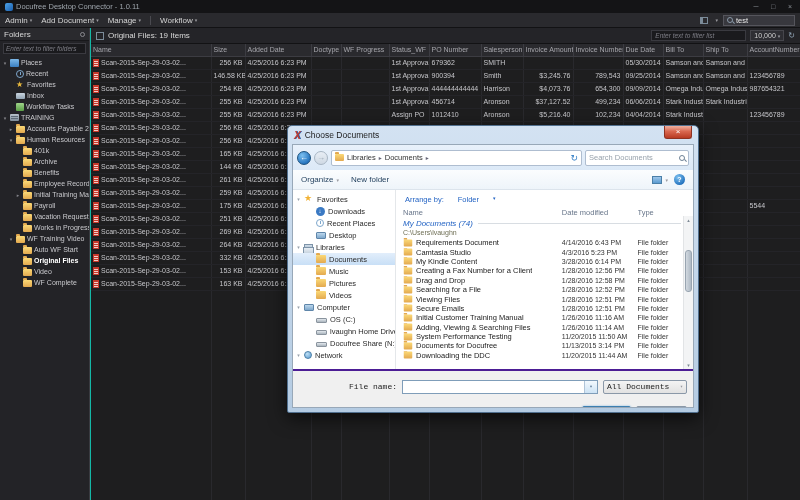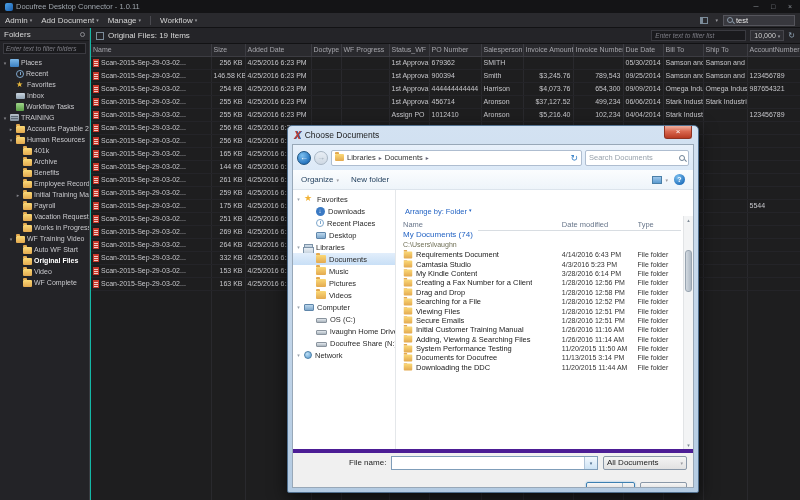--- a/index.html
+++ b/index.html
@@ -67,21 +67,21 @@
   table.grid{border-collapse:collapse;table-layout:fixed;width:709px;}
   .grid th{height:12px;background:#2a2a2e;color:#a5a5ab;font-weight:normal;font-size:7px;text-align:left;padding:0 2px;border-right:1px solid #3c3c42;border-bottom:1px solid #3c3c42;white-space:nowrap;overflow:hidden;}
   .grid td{height:13px;font-size:7px;color:#c6c6ca;padding:0 2px;border-right:1px solid #29292d;white-space:nowrap;overflow:hidden;}
   .grid tr.grid-row td{border-bottom:1px solid #242428;}
   .grid td:nth-child(2),.grid td:nth-child(9),.grid td:nth-child(10){text-align:right;}
   .name-cell{display:flex;align-items:center;gap:2px;overflow:hidden;}
   .doc-icon{width:6px;height:8px;background:#c6392b;flex:none;position:relative;}
   .doc-icon::before{content:"";position:absolute;left:1px;top:2px;right:1px;height:1px;background:rgba(255,255,255,.75);box-shadow:0 2px 0 rgba(255,255,255,.75),0 4px 0 rgba(255,255,255,.75);}
 
   
-  .dialog{position:absolute;left:287px;top:125px;width:412px;height:368px;z-index:20;background:linear-gradient(#d3e2f2,#b4cbe2);border:1px solid #51708f;border-radius:5px 5px 2px 2px;box-shadow:0 5px 18px rgba(0,0,0,.65);padding:0 4px 4px;}
+  .dialog{position:absolute;left:287px;top:125px;width:412px;height:288px;z-index:20;background:linear-gradient(#d3e2f2,#b4cbe2);border:1px solid #51708f;border-radius:5px 5px 2px 2px;box-shadow:0 5px 18px rgba(0,0,0,.65);padding:0 4px 4px;}
   .dlg-title{height:18px;display:flex;align-items:center;gap:4px;padding:0 2px;position:relative;}
   .dlg-logo{font-size:10px;font-weight:bold;font-style:italic;color:#c2382a;text-shadow:1px 0 0 #2a5fa8;flex:none;}
   .dlg-logo::before{content:"X";}
   .dlg-title-text{font-size:8.5px;color:#1c1c1c;}
   .dlg-close{position:absolute;top:0;right:2px;width:28px;height:13px;background:linear-gradient(#f0b0a0,#d9674f 45%,#b83a22);border:1px solid #8e3222;border-top:none;border-radius:0 0 3px 3px;color:#fff;font-size:8px;line-height:11px;text-align:center;}
   .dlg-content{background:#f0f0f0;border:1px solid #98a8b8;height:calc(100% - 18px);display:flex;flex-direction:column;overflow:hidden;}
   .dlg-nav{height:25px;background:linear-gradient(#e8f1fb,#dce9f7);display:flex;align-items:center;gap:3px;padding:0 4px;flex:none;}
   .nav-circle{width:14px;height:14px;border-radius:50%;flex:none;text-align:center;line-height:12px;font-size:8px;}
   .nav-back{background:radial-gradient(circle at 35% 30%,#7cc0f0,#2271bd 75%);border:1px solid #1c527f;color:#fff;}
   .nav-fwd{background:linear-gradient(#e8eef5,#cfd9e4);border:1px solid #a8b6c4;color:#9aa8b6;}
@@ -118,43 +118,43 @@
   .dicon.desktop,.dicon.computer{width:10px;height:7px;background:linear-gradient(#bcd7ec,#7fa8cc);border:1px solid #5f86aa;border-radius:1px;}
   .dicon.libraries{width:9px;height:7px;background:linear-gradient(#cfdce8,#9fb4c8);border:1px solid #7d93a8;}
   .dicon.libraries::before{content:"";position:absolute;left:-2px;top:2px;width:9px;height:7px;background:linear-gradient(#e8eef4,#bccbd8);border:1px solid #7d93a8;}
   .dicon.drive{width:11px;height:5px;background:linear-gradient(#e2e8ed,#aab4bd);border:1px solid #8a949e;border-radius:1px;margin-top:2px;}
   .dicon.network{width:8px;height:8px;border-radius:50%;background:radial-gradient(circle at 35% 30%,#bfe0f5,#5b9bd0);border:1px solid #4a7fa8;}
   .dlg-files{flex:1;position:relative;padding:0 12px 0 7px;display:flex;flex-direction:column;overflow:hidden;}
   .lib-header{display:flex;justify-content:space-between;padding:3px 2px 2px;flex:none;}
   .lib-title{font-size:11px;color:#1e3c5a;}
   .lib-sub{font-size:7px;color:#555;margin-top:1px;}
   .lib-sub .loc-link{color:#2464c4;}
-  .arrange{font-size:7.5px;color:#2464c4;display:flex;gap:2px;align-items:flex-start;margin-top:14px;white-space:nowrap;}
+  .arrange{font-size:7.5px;color:#2464c4;display:flex;gap:14px;align-items:flex-start;margin-top:2px;white-space:nowrap;}
   .arrange .caret{color:#2464c4;}
   .dlg-cols{display:flex;height:12px;align-items:center;flex:none;}
   .dcol{font-size:7.5px;color:#68768a;white-space:nowrap;overflow:hidden;}
   .dcol-0{width:168px;}
   .dcol-1{width:80px;}
   .dcol-2{width:46px;}
-  .group-row{display:flex;height:11px;flex:none;}
+  .group-row{display:flex;align-items:center;height:11px;flex:none;font-style:italic;}
   .group-label{font-size:8px;color:#2464c4;white-space:nowrap;}
   .rule{flex:1;height:1px;background:#d8dde2;margin-left:5px;}
   .path-row{font-size:7px;color:#6f6f55;height:9px;flex:none;white-space:nowrap;}
   .dlg-list{flex:1;overflow:hidden;}
   .df-row{height:9.4px;display:flex;align-items:center;}
   .df-name{width:168px;display:flex;align-items:center;gap:3px;overflow:hidden;white-space:nowrap;}
   .df-name .dicon.folder{transform:scale(.85);}
   .df-nm{font-size:7.5px;color:#222;overflow:hidden;}
   .df-date{width:80px;font-size:7px;color:#333;white-space:nowrap;}
   .df-type{width:46px;font-size:7px;color:#333;white-space:nowrap;}
   .dlg-scrollbar{position:absolute;right:0;top:26px;bottom:0;width:10px;background:#f3f4f5;border-left:1px solid #e2e4e6;display:flex;flex-direction:column;align-items:center;}
   .sb-arrow{font-size:5px;color:#7d8894;height:8px;line-height:8px;}
   .sb-thumb{width:7px;height:42px;background:linear-gradient(to right,#d2d9e0,#aeb9c4);border:1px solid #98a4b0;border-radius:3px;margin-top:26px;}
   .sb-arrow.down{margin-top:auto;}
-  .dlg-footer{flex:none;height:38px;background:#f0f0f0;border-top:4px solid #4c1d95;padding:2px 6px 0;}
+  .dlg-footer{flex:none;height:38px;background:#f0f0f0;border-top:2px solid #4c1d95;padding:8px 6px 0;font-family:Liberation Mono, monospace;}
   .fn-row{display:flex;align-items:center;gap:5px;height:15px;margin-left:50px;}
   .fn-label{font-size:8px;color:#222;white-space:nowrap;}
   .fn-combo{flex:1;height:14px;background:#fff;border:1px solid #7f9db9;display:flex;align-items:stretch;}
   .fn-combo input{flex:1;border:none;outline:none;font-size:8px;padding:0 3px;font-family:inherit;min-width:0;}
   .combo-arrow{width:13px;background:linear-gradient(#f2f8fd,#cde3f5);border-left:1px solid #b0c4d8;font-size:5px;color:#4a6a8a;text-align:center;line-height:12px;}
   .ft-select{width:84px;height:14px;background:linear-gradient(#f4f4f4,#e2e2e2);border:1px solid #8a98a8;border-radius:2px;display:flex;align-items:center;justify-content:space-between;padding:0 3px;font-size:8px;color:#222;flex:none;white-space:nowrap;}
   .btn-row{display:flex;justify-content:flex-end;gap:5px;margin-top:12px;}
   .btn{height:15px;background:linear-gradient(#f6f6f6,#e0e0e0 45%,#d2d2d2);border:1px solid #8a98a8;border-radius:2px;font-size:8px;color:#222;display:flex;align-items:center;justify-content:center;padding:0 10px;}
   .open-btn{padding:0;border-color:#3c7fb1;box-shadow:0 0 2px #7fb3dd;}
   .open-btn .obl{padding:0 8px;}

